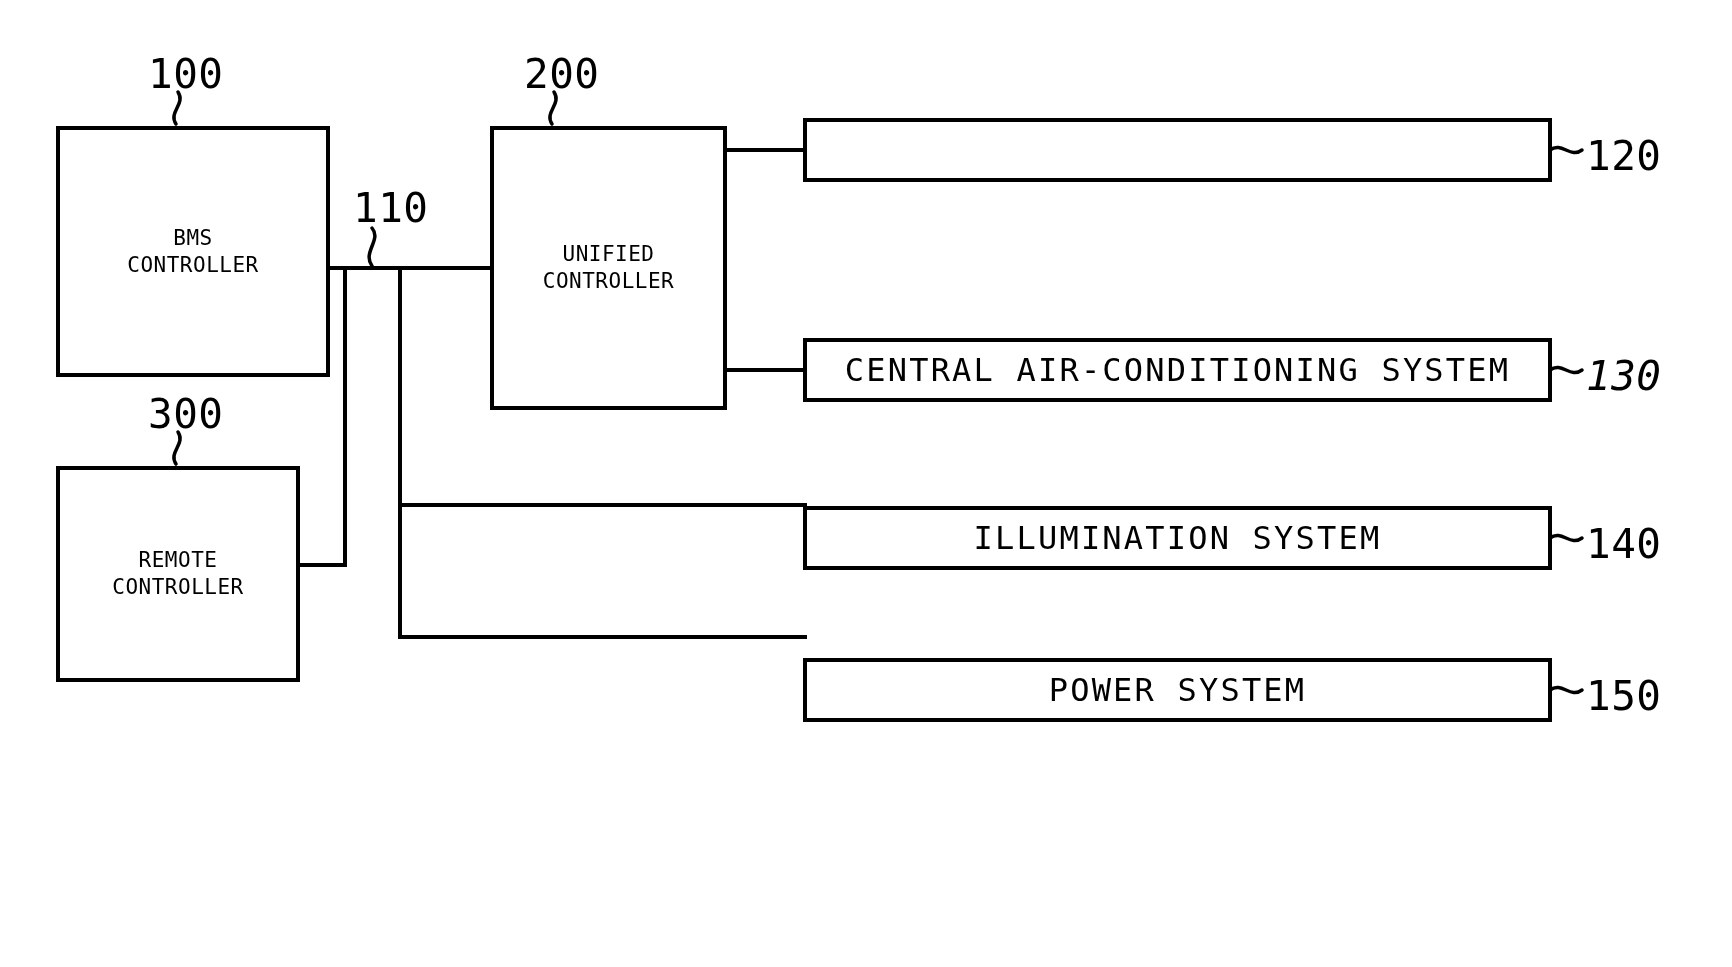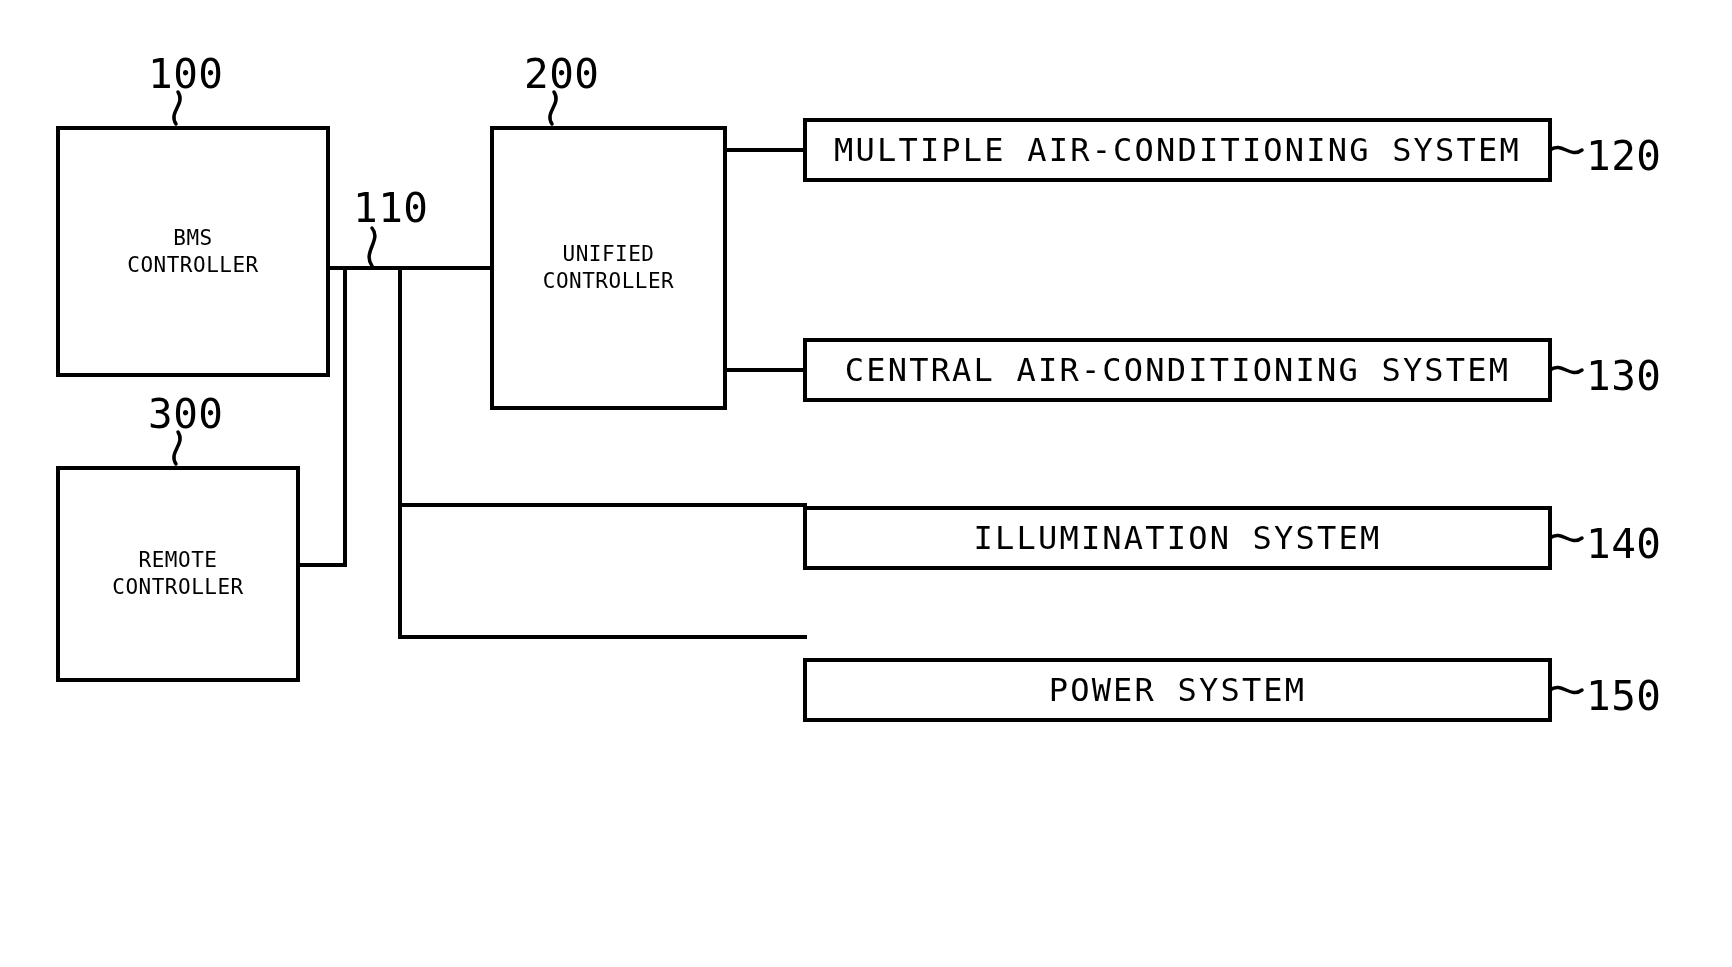--- a/index.html
+++ b/index.html
@@ -112,29 +112,26 @@
   <div class="ref-num" style="left:148px; top:390px;">300</div>
 
   <div class="blk-label tall-box-label" style="left:492px; top:128px; width:233px; height:280px;">
     <span class="line">UNIFIED</span>
     <span class="line">CONTROLLER</span>
   </div>
   <div class="ref-num" style="left:524px; top:50px;">200</div>
 
   <div class="ref-num" style="left:345px; top:184px;margin-left:8px;">110</div>
 
-  <div class="blk-label wide-box-label" style="left:805px; top:120px; width:745px; height:60px;">
-    <span class="line">MULTIPLE AIR-CONDITIONING SYSTEM</span>
-  </div>
   <div class="ref-num" style="left:1586px; top:132px;">120</div>
 
   <div class="blk-label wide-box-label" style="left:805px; top:340px; width:745px; height:60px;">
     <span class="line">CENTRAL AIR-CONDITIONING SYSTEM</span>
   </div>
-  <div class="ref-num" style="left:1586px; top:352px;">130</div>
+  <div class="ref-num" style="left:1586px; top:352px;font-style:italic;">130</div>
 
   <div class="blk-label wide-box-label" style="left:805px; top:508px; width:745px; height:60px;">
     <span class="line">ILLUMINATION SYSTEM</span>
   </div>
   <div class="ref-num" style="left:1586px; top:520px;">140</div>
 
   <div class="blk-label wide-box-label" style="left:805px; top:660px; width:745px; height:60px;">
     <span class="line">POWER SYSTEM</span>
   </div>
   <div class="ref-num" style="left:1586px; top:672px;">150</div>

